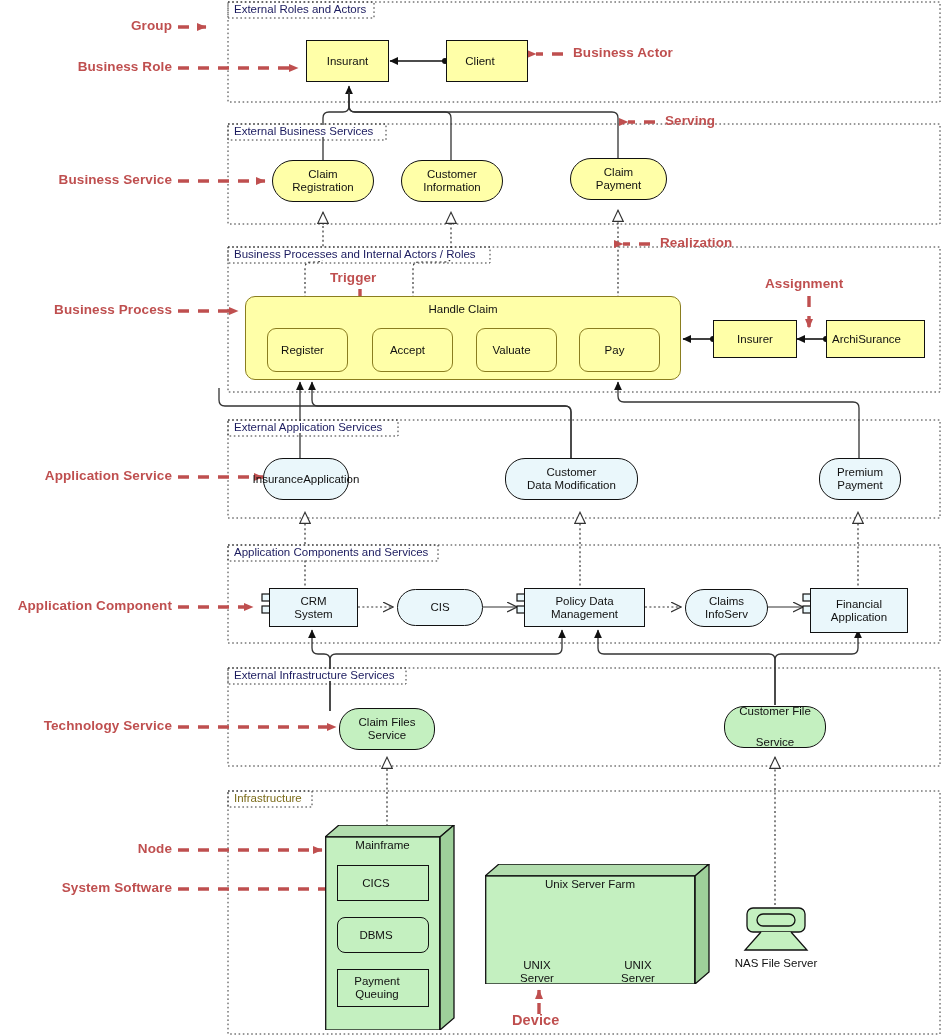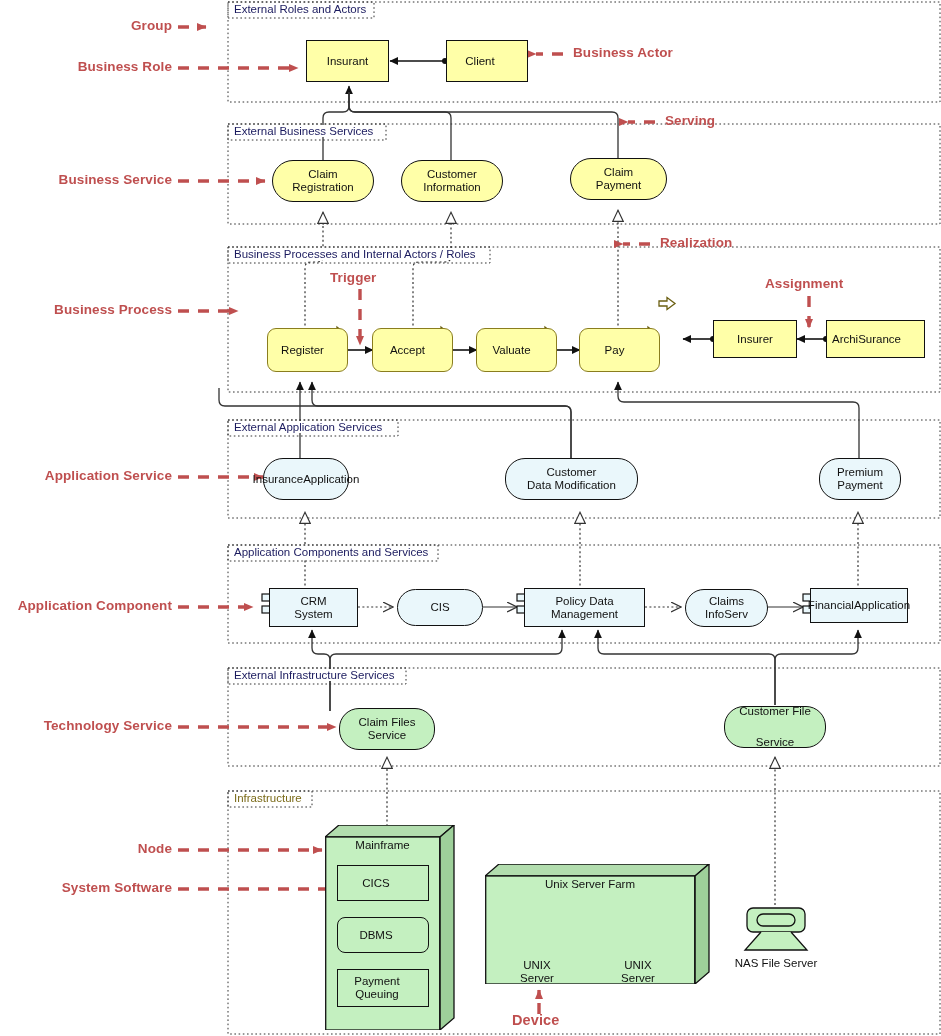--- a/index.html
+++ b/index.html
@@ -292,20 +292,23 @@
   <div class="el biz-round" style="left:401px;top:160px;width:102px;height:42px;flex-direction:column;">
     <span>Customer</span>
     <span>Information</span>
   </div>
 
   <div class="el biz-round" style="left:570px;top:158px;width:97px;height:42px;flex-direction:column;">
     <span>Claim</span>
     <span>Payment</span>
   </div>
 
+  <div class="proc-container" style="left:245px;top:296px;width:436px;height:84px;">
+    <div class="ctitle">Handle Claim</div>
+  </div>
 
   <div class="el biz-proc" style="left:267px;top:328px;width:81px;height:44px;">
     <span class="lbl" style="margin-right:10px;">Register</span>
   </div>
   <div class="el biz-proc" style="left:372px;top:328px;width:81px;height:44px;">
     <span class="lbl" style="margin-right:10px;">Accept</span>
   </div>
   <div class="el biz-proc" style="left:476px;top:328px;width:81px;height:44px;">
     <span class="lbl" style="margin-right:10px;">Valuate</span>
   </div>
@@ -347,21 +350,21 @@
   <div class="el app" style="left:524px;top:588px;width:121px;height:39px;flex-direction:column;">
     <span>Policy Data</span>
     <span>Management</span>
   </div>
 
   <div class="el app-round" style="left:685px;top:589px;width:83px;height:38px;flex-direction:column;">
     <span>Claims</span>
     <span>InfoServ</span>
   </div>
 
-  <div class="el app" style="left:810px;top:588px;width:98px;height:35px;flex-direction:row;">
+  <div class="el app" style="left:810px;top:588px;width:98px;height:45px;flex-direction:column;">
     <span>Financial</span>
     <span>Application</span>
   </div>
 
   <div class="el tech-round" style="left:339px;top:708px;width:96px;height:42px;flex-direction:column;">
     <span>Claim Files</span>
     <span>Service</span>
   </div>
 
   <div class="el tech-round" style="left:724px;top:706px;width:102px;height:42px;flex-direction:column;gap:18px;">

